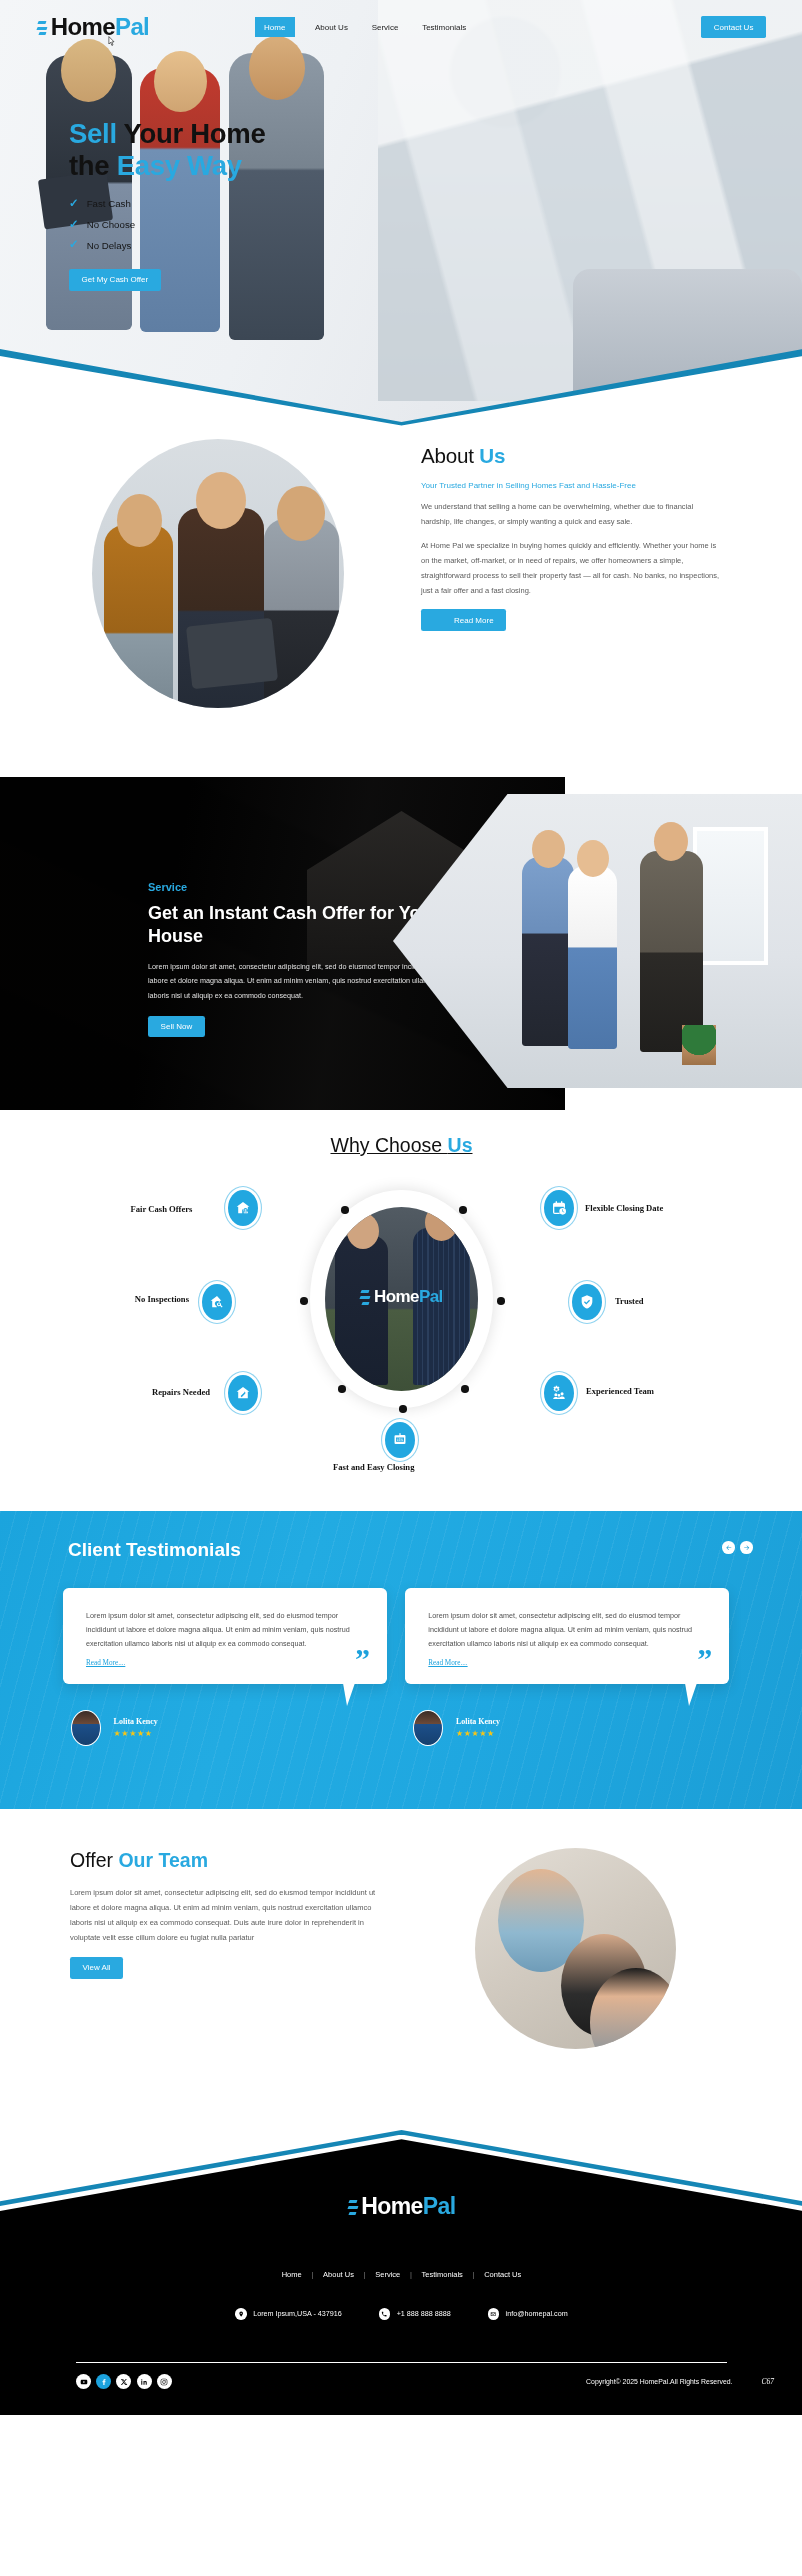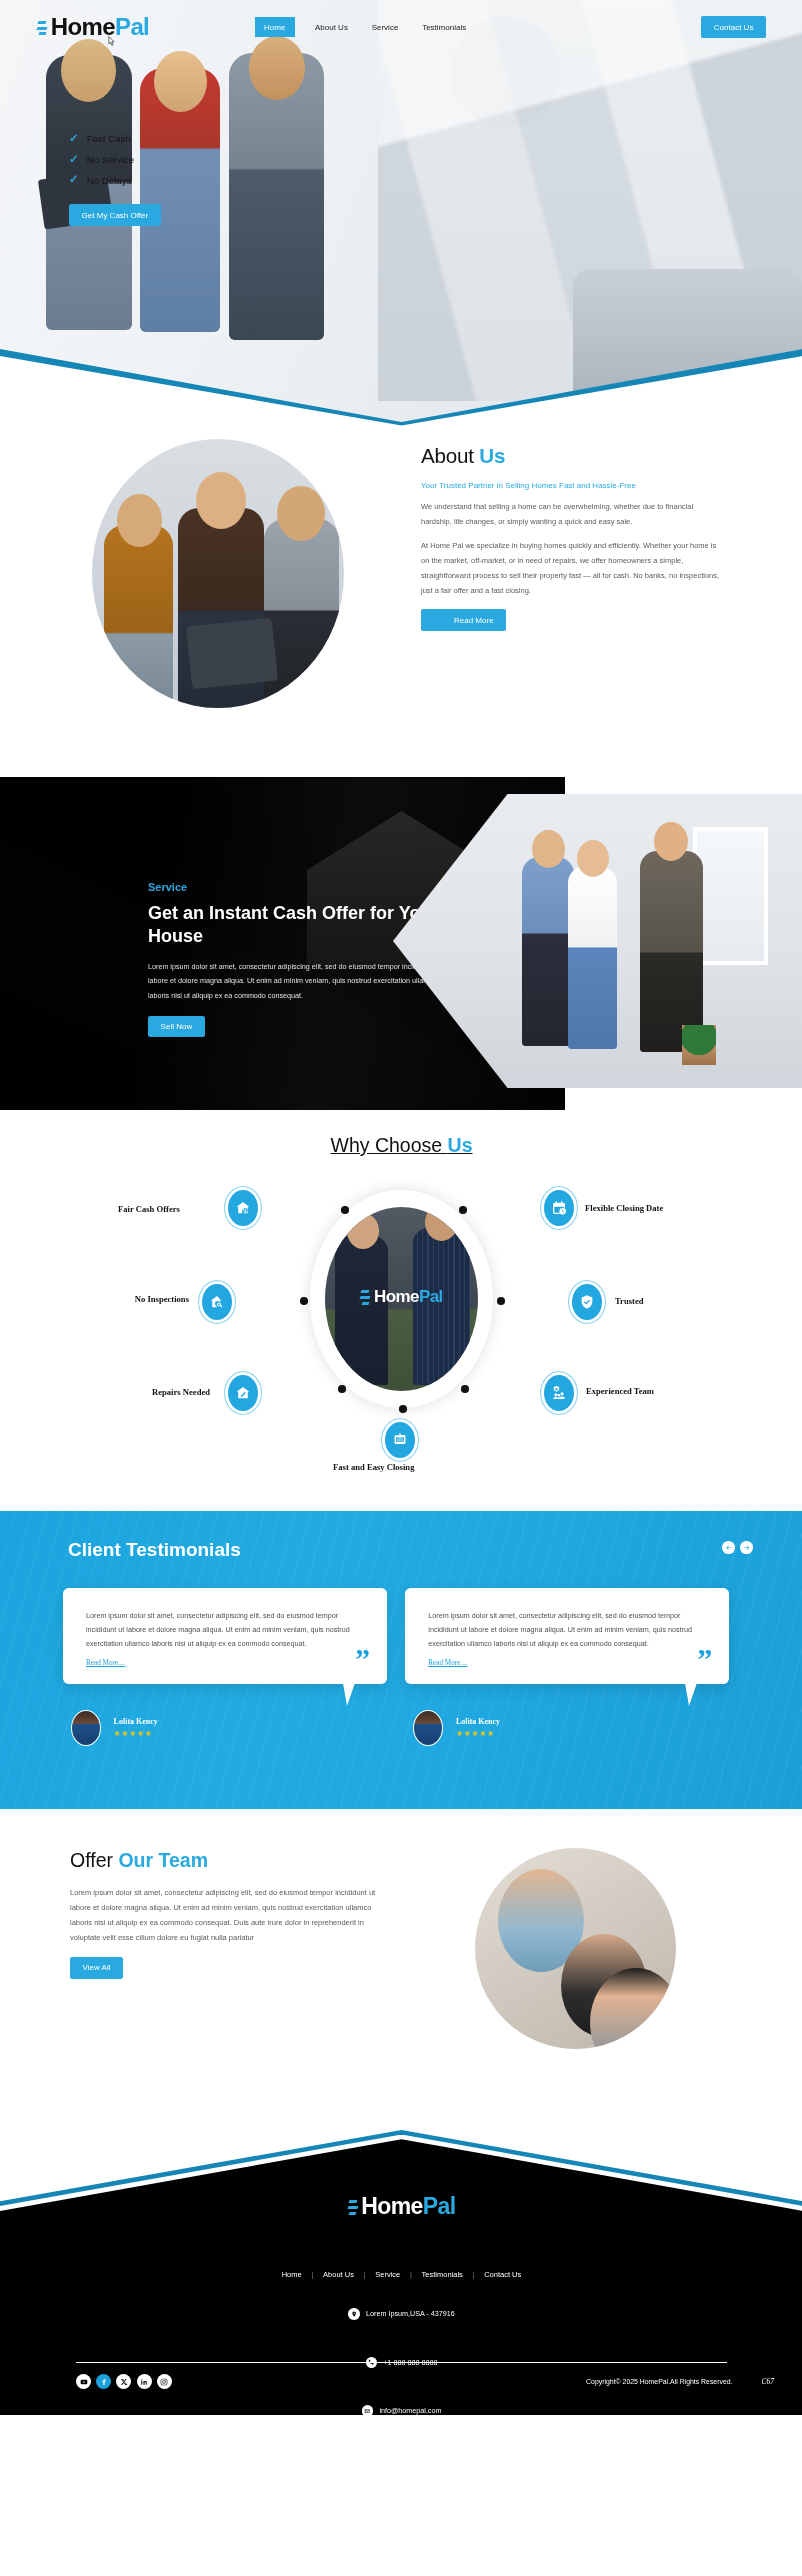--- a/index.html
+++ b/index.html
@@ -252,21 +252,21 @@
             clip-path:polygon(50% 0, 100% 62%, 100% 100%, 0 100%, 0 62%); }
   .f-black{ position:absolute; left:0; top:9.2px; width:803px; height:276px; background:#000;
             clip-path:polygon(50% 0, 100% 26%, 100% 100%, 0 100%, 0 26%); }
   .f-inner{ position:absolute; left:0; top:0; width:803px; height:286px; z-index:4; }
   .f-logo{ position:absolute; left:0; right:0; top:63px; display:flex; justify-content:center; }
   .f-nav{ position:absolute; left:0; right:0; top:140px; display:flex; justify-content:center;
           align-items:center; gap:0; }
   .f-nav a{ color:#fff; font-size:7.5px; text-decoration:none; padding:0 9.7px; }
   .f-nav .sep{ color:#7d7d7d; font-size:7.5px; }
   .f-contact{ position:absolute; left:0; right:0; top:178px; display:flex; justify-content:center;
-              align-items:center; gap:37px;flex-direction:column; }
+              align-items:center; gap:37px; }
   .f-contact .it{ display:flex; align-items:center; gap:6.3px; color:#fff; font-size:7.2px; }
   .cdot{ width:11.5px; height:11.5px; border-radius:50%; background:#fff; display:flex;
          align-items:center; justify-content:center; }
   .cdot svg{ width:6.3px; height:6.3px; fill:#000; }
   .f-rule{ position:absolute; left:76px; right:76px; top:232px; height:0.6px; background:#fff; }
   .f-bottom{ position:absolute; left:76px; right:29px; top:244px; display:flex; align-items:center; }
   .socials{ display:flex; gap:5.2px; }
   .soc{ width:15px; height:15px; border-radius:50%; background:#fff; display:flex;
         align-items:center; justify-content:center; cursor:pointer; }
   .soc svg{ width:8px; height:8px; fill:#000; }
@@ -316,28 +316,29 @@
           <a>Testimonials</a>
         </div>
         <button class="contact-btn">Contact Us</button>
       </nav>
 
       <svg class="cursor-nav" viewBox="0 0 12 18">
         <path d="M1 1 L1 14 L4 11 L6.2 16.5 L8.2 15.6 L6 10.4 L10 10.2 Z" fill="#fff" stroke="#000" stroke-width="1"></path>
       </svg>
 
       <div class="hero-copy">
+        <h1><span class="hl">Sell</span><span> Your Home</span><br><span>the </span><span class="hl">Easy Way</span></h1>
         <ul class="hero-list">
           <li>
               <span class="tick">✓</span>
               <span>Fast Cash</span>
             </li>
           <li>
               <span class="tick">✓</span>
-              <span>No Service</span>
+              <span>No Choose</span>
             </li>
           <li>
               <span class="tick">✓</span>
               <span>No Delays</span>
             </li>
         </ul>
         <button class="btn-primary">Get My Cash Offer</button>
       </div>
     </div>
 
@@ -408,21 +409,21 @@
       <span class="dot" style="left:497px; top:140px;"></span>
       <span class="dot" style="left:338px; top:228px;"></span>
       <span class="dot" style="left:461px; top:228px;"></span>
       <span class="dot" style="left:399px; top:248px;"></span>
 
       <div class="ico" style="left:228px; top:33px;">
         <svg viewBox="0 0 24 24">
             <path d="M12 3 2.5 10.2h2.3V20h6V14.4h2.4V20h6V10.2h2.3L12 3zm3.8 9.1c1.9 0 3.4 1.5 3.4 3.4S17.7 19 15.8 19s-3.4-1.6-3.4-3.5 1.5-3.4 3.4-3.4zm.4 1.3h-.8v.5c-.7.1-1.2.6-1.2 1.2 0 .7.5 1 1.4 1.2.6.1.7.3.7.5s-.3.4-.7.4c-.5 0-.9-.2-1.2-.4l-.4.9c.3.2.8.4 1.4.5v.5h.8v-.6c.8-.1 1.3-.6 1.3-1.3s-.4-1-1.4-1.3c-.6-.1-.8-.2-.8-.4s.2-.4.6-.4c.5 0 .9.2 1.1.3l.4-.9c-.3-.2-.7-.3-1.2-.3v-.4z"></path>
           </svg>
       </div>
-      <div class="ico-label" style="left:118px; top:46px; width:103px; text-align:left;"><span>Fair Cash Offers</span></div>
+      <div class="ico-label" style="left:110px; top:46px; width:103px; text-align:center;"><span>Fair Cash Offers</span></div>
 
       <div class="ico" style="left:544px; top:33px;">
         <svg viewBox="0 0 24 24">
             <path d="M7 2v2H5.5A2.5 2.5 0 0 0 3 6.5v12A2.5 2.5 0 0 0 5.5 21h8.1a6.4 6.4 0 0 1-1.3-2H5V10h14v1.4c.7.2 1.4.6 2 1.1V6.5A2.5 2.5 0 0 0 18.5 4H17V2h-2v2H9V2H7zm10.5 10a5 5 0 1 0 0 10 5 5 0 0 0 0-10zm-.6 1.8h1v2.9l2.2 1.3-.5.9-2.7-1.6v-3.5z"></path>
           </svg>
       </div>
       <div class="ico-label" style="left:585px; top:45px; width:115px;"><span>Flexible Closing Date</span></div>
 
       <div class="ico" style="left:202px; top:127px;">
         <svg viewBox="0 0 24 24">

